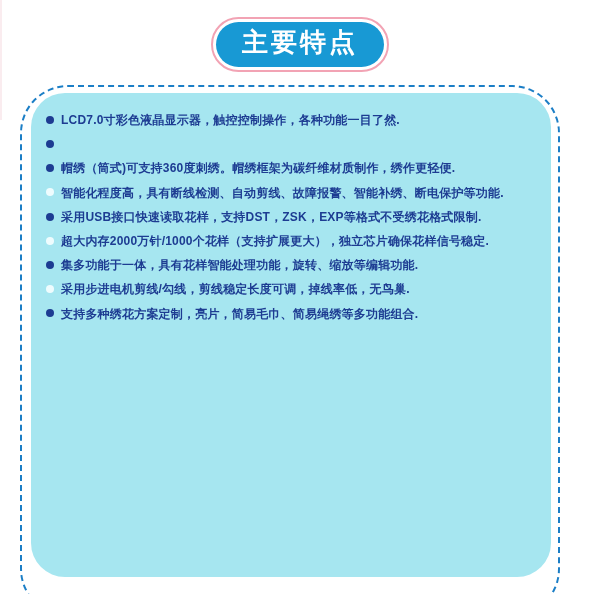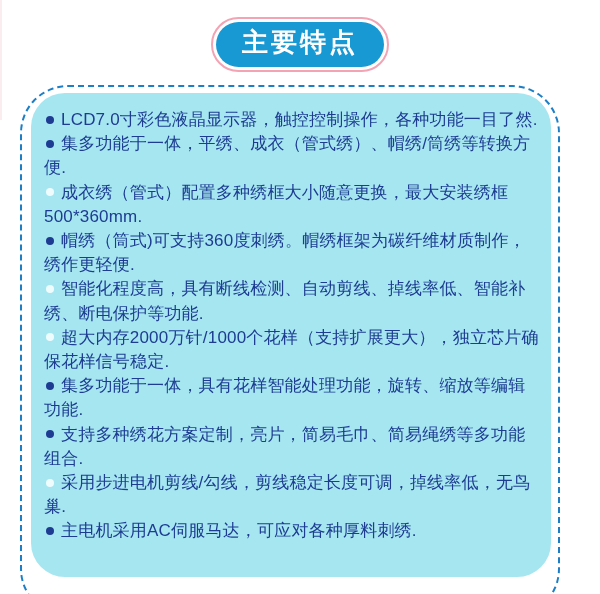--- a/index.html
+++ b/index.html
@@ -76,22 +76,22 @@
     border-radius: 34px;
     box-sizing: border-box;
     z-index: 2;
   }
   .features {
     list-style: none;
     margin: 0;
     padding: 15px 10px 0 13px;
   }
   .feature {
-    font-size: 17px;
-    font-weight: normal;
+    font-size: 12px;
+    font-weight: bold;
     color: var(--text-blue);
     line-height: 24.2px;
     letter-spacing: 0.2px;
   }
   .bullet {
     display: inline-block;
     width: 8px;
     height: 8px;
     border-radius: 50%;
     margin: 0 7px 2px 2px;
@@ -110,25 +110,24 @@
     <div class="title-pill">
       <span class="title-text">主要特点</span>
     </div>
   </div>
 
   <div class="dashed-frame"></div>
 
   <div class="panel">
     <ul class="features">
         <li class="feature"><span class="bullet dark"></span><span>LCD7.0寸彩色液晶显示器，触控控制操作，各种功能一目了然.</span></li>
-        <li class="feature"><span class="bullet dark"></span><span>集多功能于一体，平绣、成衣（管式绣）、帽绣/筒绣等转换方便.</span></li>
-        <li class="feature"><span class="bullet light"></span><span>成衣绣（管式）配置多种绣框大小随意更换，最大安装绣框500*360mm.</span></li>
+        <li class="feature"><span class="bullet dark"></span></li>
         <li class="feature"><span class="bullet dark"></span><span>帽绣（筒式)可支持360度刺绣。帽绣框架为碳纤维材质制作，绣作更轻便.</span></li>
-        <li class="feature"><span class="bullet light"></span><span>智能化程度高，具有断线检测、自动剪线、掉线率低、智能补绣、断电保护等功能.</span></li>
+        <li class="feature"><span class="bullet light"></span><span>智能化程度高，具有断线检测、自动剪线、故障报警、智能补绣、断电保护等功能.</span></li>
+        <li class="feature"><span class="bullet dark"></span><span>采用USB接口快速读取花样，支持DST，ZSK，EXP等格式不受绣花格式限制.</span></li>
         <li class="feature"><span class="bullet light"></span><span>超大内存2000万针/1000个花样（支持扩展更大），独立芯片确保花样信号稳定.</span></li>
         <li class="feature"><span class="bullet dark"></span><span>集多功能于一体，具有花样智能处理功能，旋转、缩放等编辑功能.</span></li>
+        <li class="feature"><span class="bullet light"></span><span>采用步进电机剪线/勾线，剪线稳定长度可调，掉线率低，无鸟巢.</span></li>
         <li class="feature"><span class="bullet dark"></span><span>支持多种绣花方案定制，亮片，简易毛巾、简易绳绣等多功能组合.</span></li>
-        <li class="feature"><span class="bullet light"></span><span>采用步进电机剪线/勾线，剪线稳定长度可调，掉线率低，无鸟巢.</span></li>
-        <li class="feature"><span class="bullet dark"></span><span>主电机采用AC伺服马达，可应对各种厚料刺绣.</span></li>
         <li class="feature"></li>
       </ul>
   </div>
 </div>
 
 </body></html>

